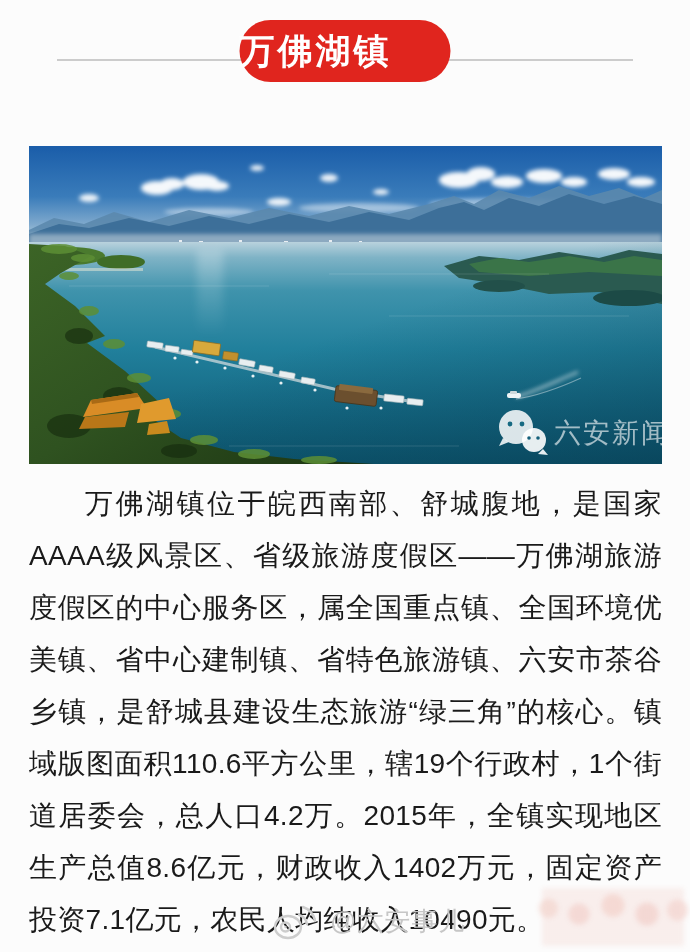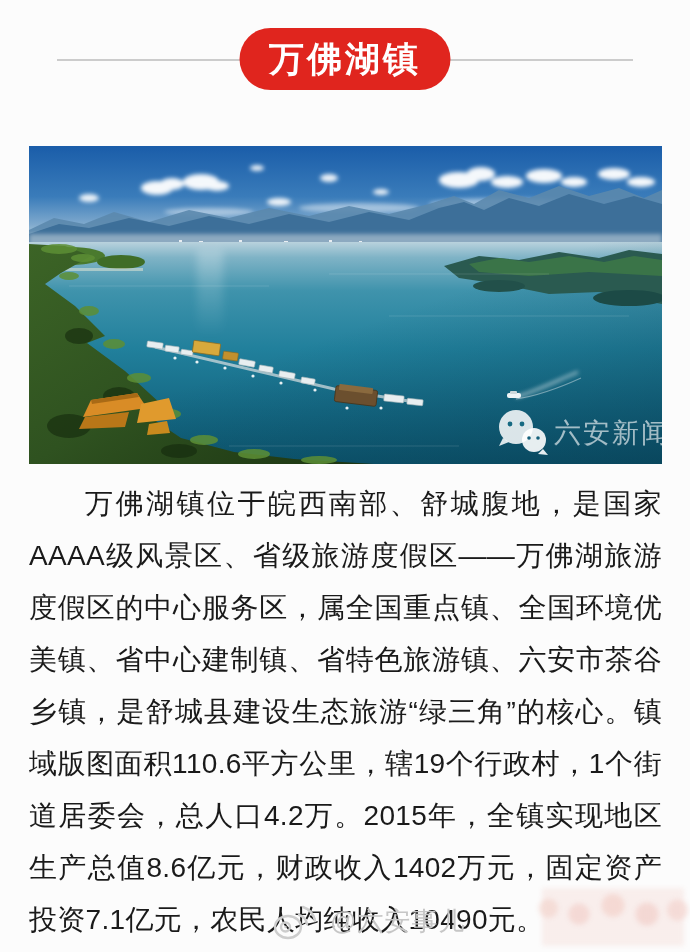--- a/index.html
+++ b/index.html
@@ -10,24 +10,24 @@
     overflow:hidden;
     font-family:"Liberation Sans","DejaVu Sans",sans-serif;
   }
   
   .header{position:absolute;top:0;left:0;width:690px;height:110px;}
   .header-rule{
     position:absolute;top:59px;left:57px;right:57px;height:2px;
     background:#cccccc;
   }
   .title-badge{
-    position:absolute;top:28px;left:50%;transform:translateX(-50%);
+    position:absolute;top:20px;left:50%;transform:translateX(-50%);
     width:211px;height:62px;border-radius:31px;
     background:#e0251e;
-    display:flex;align-items:center;justify-content:center;
+    display:flex;align-items:center;justify-content:flex-start;
     color:#ffffff;font-size:35px;font-weight:bold;letter-spacing:3px;
     box-sizing:border-box;
   }
   
   .photo{
     position:absolute;left:29px;top:146px;width:633px;height:318px;
     display:block;
   }
   .wm-text{
     font-family:"Liberation Sans","DejaVu Sans",sans-serif;

